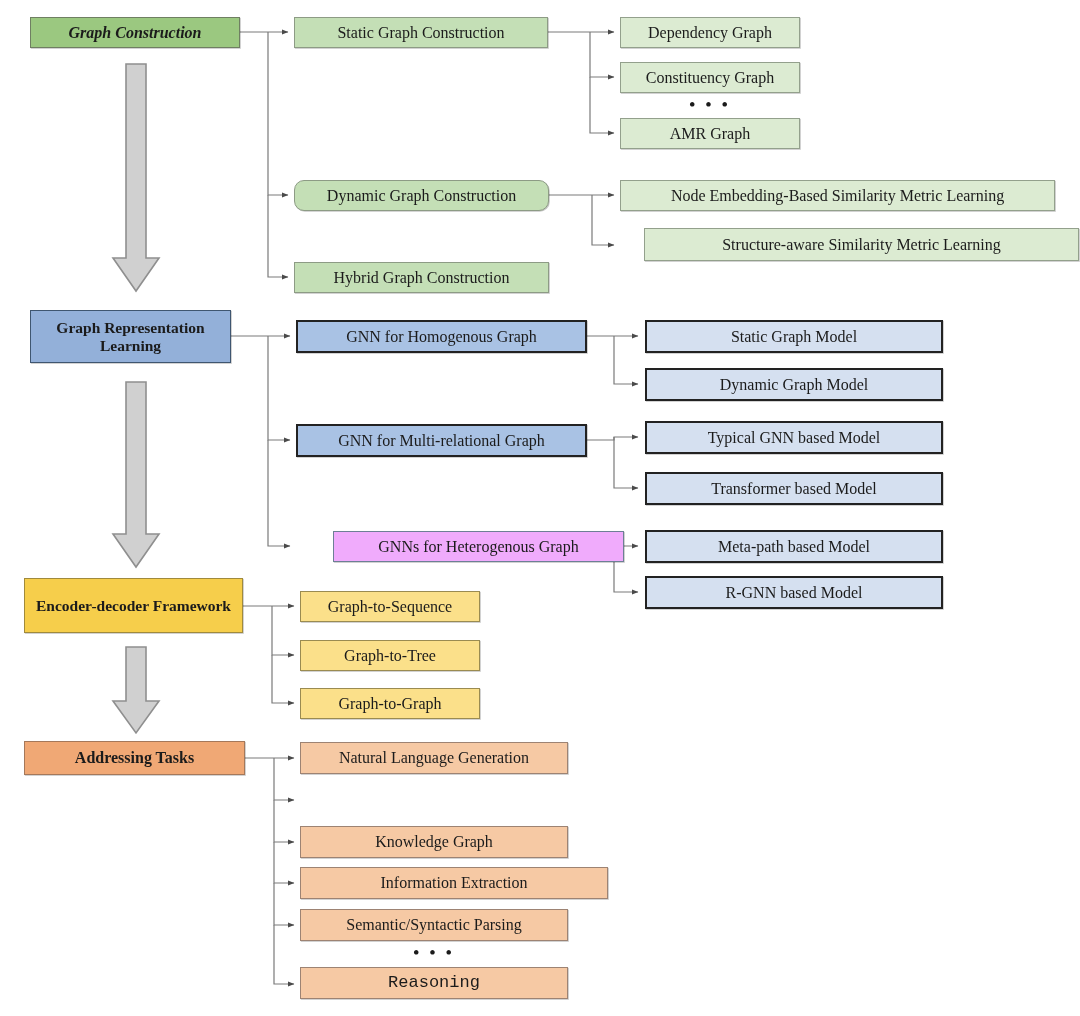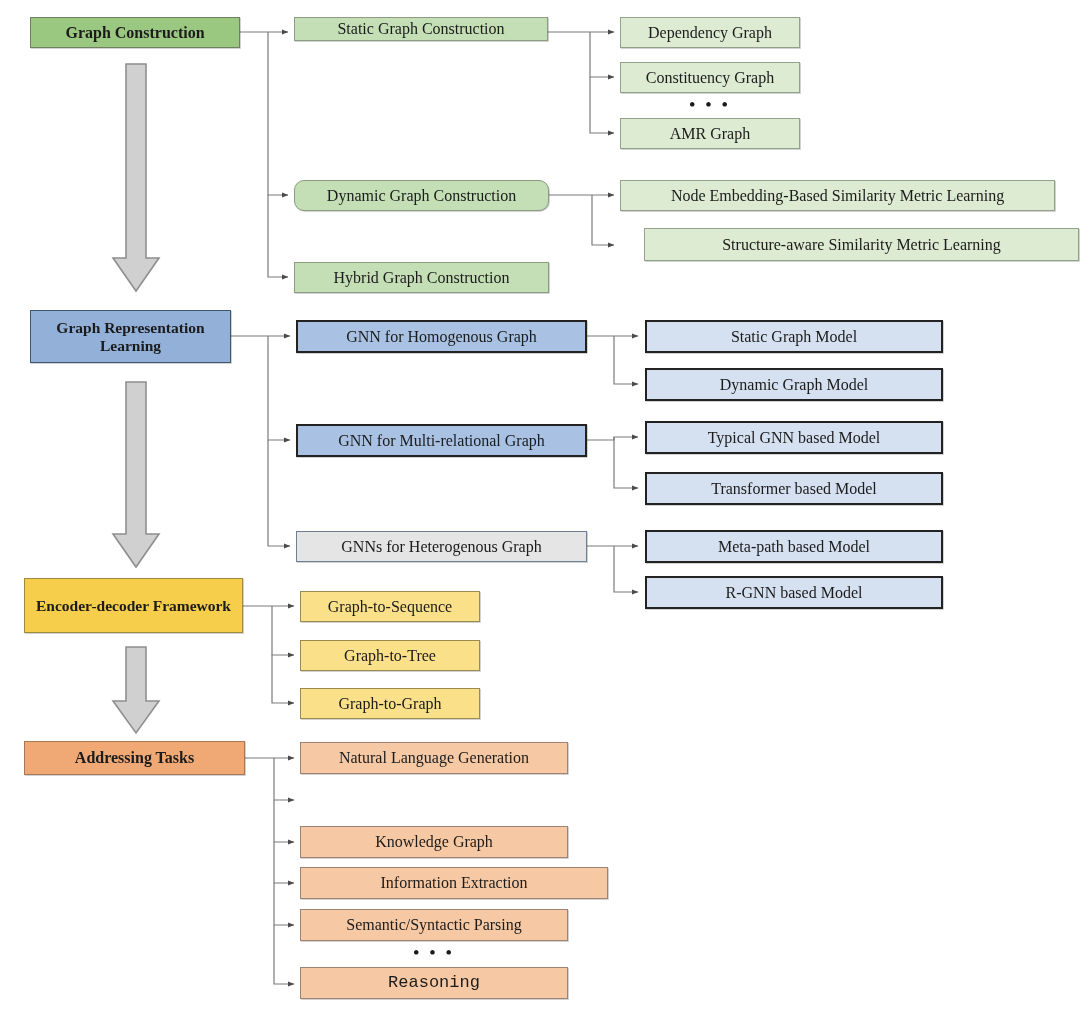--- a/index.html
+++ b/index.html
@@ -32,27 +32,27 @@
     text-align: center;
     line-height: 1.12;
     color: #1b1b1b;
     border: 1px solid #8a8a8a;
     box-shadow: 0.8px 0.8px 0 rgba(0,0,0,0.22);
     z-index: 3;
   }
   .node.thick { border: 2px solid #222222; }
   .node.bold  { font-weight: bold; }
 
-  .green-root  { background: #9bc880; border-color: #6f7f62; }
+  .green-root  { background: #9bc880; border-color: #6f7f62; font-style: italic; }
   .green-l2    { background: #c4dfb6; border-color: #8d9b85; }
   .green-l3    { background: #dcebd2; border-color: #93a08c; }
 
   .blue-root   { background: #93b0d9; border-color: #3f5670; }
   .blue-l2a    { background: #a9c2e4; border-color: #1c1c1c; }
-  .blue-l2b    { background: #e5e5e5; border-color: #6d7f95; }
+  .blue-l2b    { background: #f0abfc; border-color: #6d7f95; margin-left: 37px; }
   .blue-l3     { background: #d5e0f0; border-color: #1c1c1c; }
 
   .yellow-root { background: #f6ce4b; border-color: #a08a3c; }
   .yellow-l2   { background: #fbe08a; border-color: #9a8b51; }
 
   .orange-root { background: #f0a875; border-color: #a5785a; }
   .orange-l2   { background: #f6c9a4; border-color: #9d8373; }
 
   .ellipsis {
     position: absolute;
@@ -123,21 +123,21 @@
   <svg class="big-arrow" style="left:110px; top:380px;" width="52" height="190" viewBox="0 0 52 190">
     <path d="M16,2 L36,2 L36,154 L49,154 L26,187 L3,154 L16,154 Z" fill="#d0d0d0" stroke="#8f8f8f" stroke-width="1.6"></path>
   </svg>
 
   <svg class="big-arrow" style="left:110px; top:645px;" width="52" height="90" viewBox="0 0 52 90">
     <path d="M16,2 L36,2 L36,56 L49,56 L26,88 L3,56 L16,56 Z" fill="#d0d0d0" stroke="#8f8f8f" stroke-width="1.6"></path>
   </svg>
 
   <div class="node green-root bold" style="left:30px; top:17px; width:210px; height:31px; font-size:16px;">Graph Construction</div>
 
-  <div class="node green-l2" style="left:294px; top:17px; width:254px; height:24px; font-size:16px;">Static Graph Construction</div>
+  <div class="node green-l2" style="left:294px; top:17px; width:254px; height:31px; font-size:16px;">Static Graph Construction</div>
 
   <div class="node green-l2" style="left:294px; top:180px; width:255px; height:31px; font-size:16px;border-radius:10px;">Dynamic Graph Construction</div>
 
   <div class="node green-l2" style="left:294px; top:262px; width:255px; height:31px; font-size:16px;">Hybrid Graph Construction</div>
 
   <div class="node green-l3" style="left:620px; top:17px; width:180px; height:31px; font-size:16px;">Dependency Graph</div>
 
   <div class="node green-l3" style="left:620px; top:62px; width:180px; height:31px; font-size:16px;">Constituency Graph</div>
 
   <div class="ellipsis" style="left:620px; top:93px; width:180px; height:24px; font-size:17px;">• • •</div>

